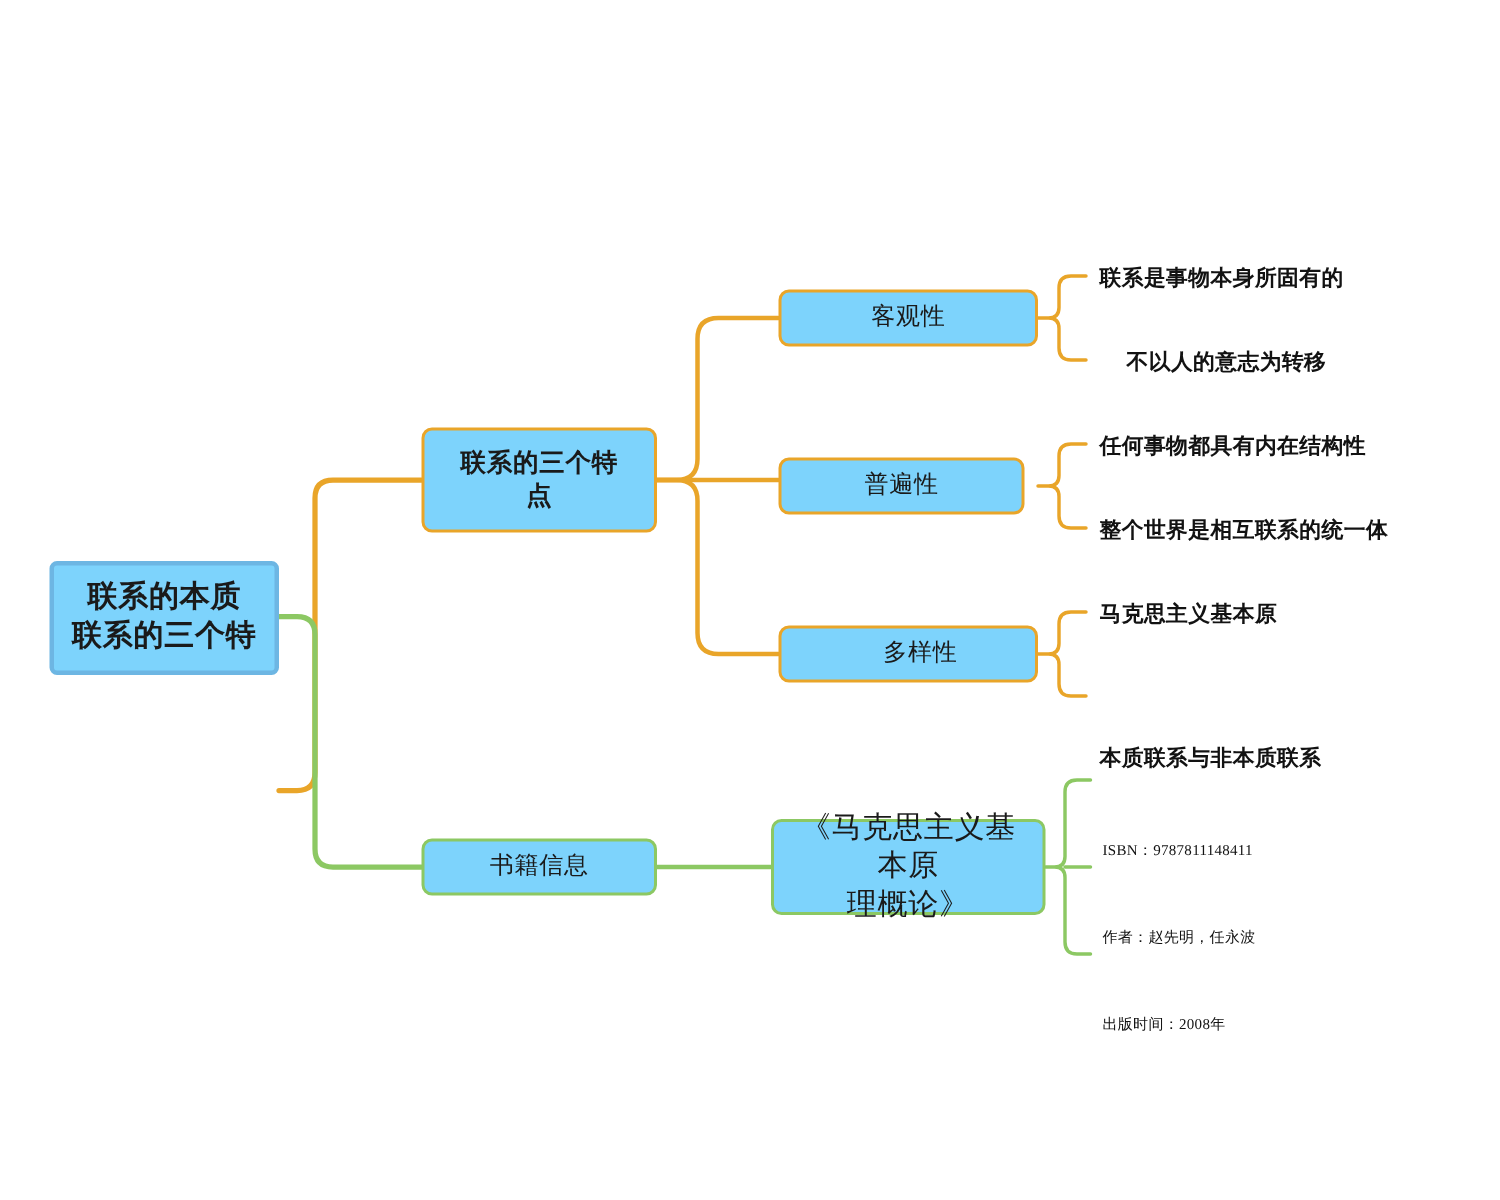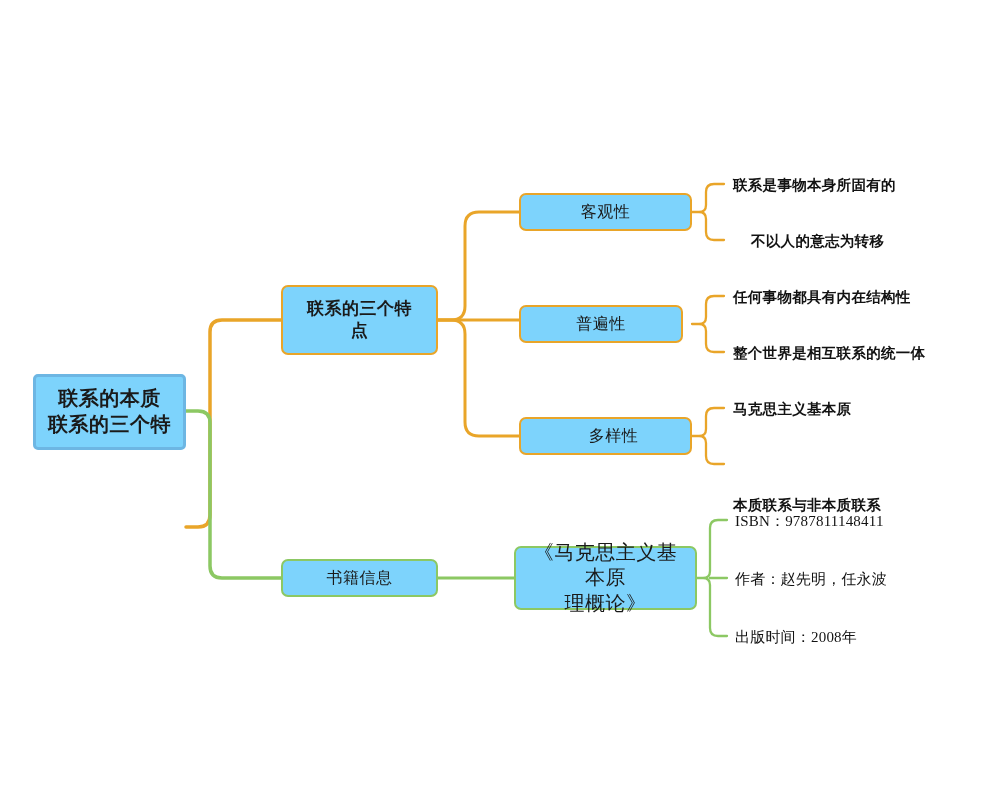--- a/index.html
+++ b/index.html
@@ -71,22 +71,23 @@
     display: flex;
     align-items: flex-end;
     white-space: nowrap;
     font-size: 14.5px;
     color: #121212;
     font-weight: bold;
     letter-spacing: 0.3px;
   }
   .mm-leaf.plain {
     font-weight: normal;
-    font-size: 15px;
+    font-size: 10px;
     letter-spacing: 0.2px;
+    margin-top: 43px;
   }
 </style>
 </head>
 <body>
 
 <svg id="canvas" xmlns="http://www.w3.org/2000/svg" viewBox="0 0 1000 800">
 
   <g fill="none" stroke-linecap="round" stroke-linejoin="round">
 
     <path d="M186,407 L198,407 Q210,407 210,395 L210,212 Q210,200 222,200 L281,200" stroke="#E9A529" stroke-width="3.5" transform="translate(0,120)"></path>

